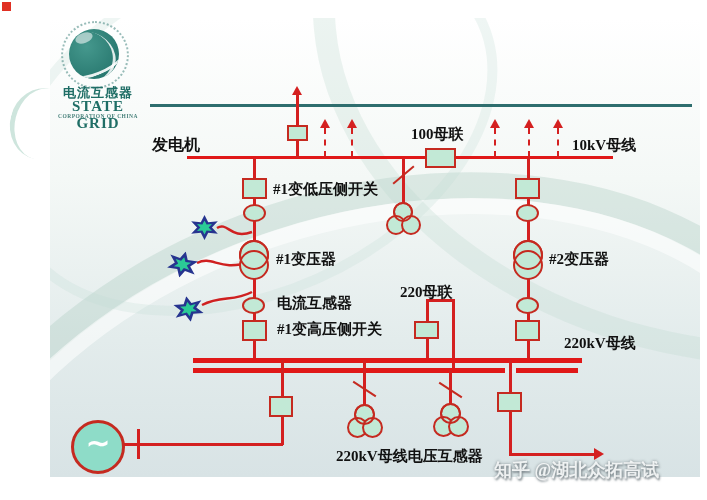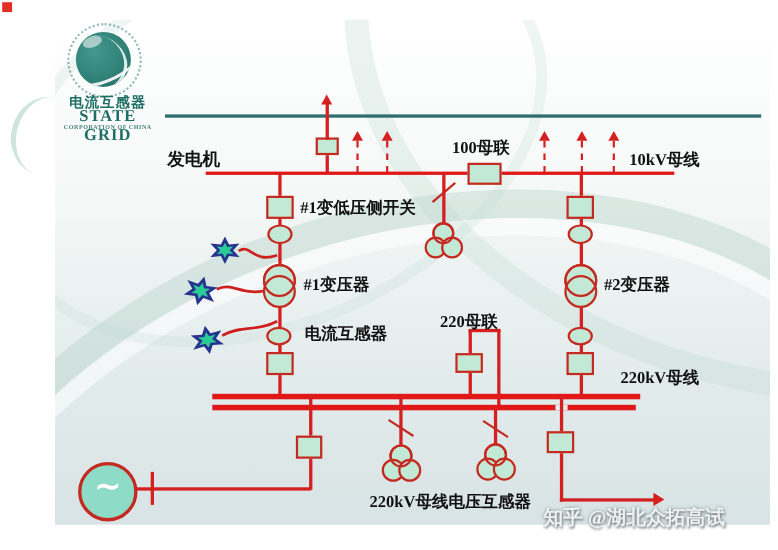--- a/index.html
+++ b/index.html
@@ -115,20 +115,21 @@
   <div class="dbox" style="left:242px;top:178px;width:21px;height:17px;"></div>
   <div class="lbl" style="left:273px;top:180px;">#1变低压侧开关</div>
   <div class="dellipse" style="left:243px;top:204px;width:19px;height:14px;"></div>
   <div class="dcircle" style="left:239px;top:240px;width:30px;height:30px;"></div>
   <div class="dcircle" style="left:239px;top:250px;width:30px;height:30px;"></div>
   <div class="dring" style="left:239px;top:240px;width:30px;height:30px;"></div>
   <div class="lbl" style="left:276px;top:250px;">#1变压器</div>
   <div class="dellipse" style="left:242px;top:297px;width:19px;height:13px;"></div>
   <div class="lbl" style="left:277px;top:294px;">电流互感器</div>
   <div class="dbox" style="left:242px;top:320px;width:21px;height:17px;"></div>
+  <div class="lbl" style="left:277px;top:320px;">#1变高压侧开关</div>
 
   <div class="spark" style="left:189px;top:215px;width:31px;height:25px;background:#26348f;">
       <span class="inner" style="background:#2bcb96;"></span>
     </div>
   <div class="spark" style="left:166px;top:251px;width:33px;height:27px;background:#26348f;transform:rotate(14deg);">
       <span class="inner" style="background:#2bcb96;"></span>
     </div>
   <div class="spark" style="left:172px;top:296px;width:33px;height:26px;background:#26348f;transform:rotate(-10deg);">
       <span class="inner" style="background:#2bcb96;"></span>
     </div>

